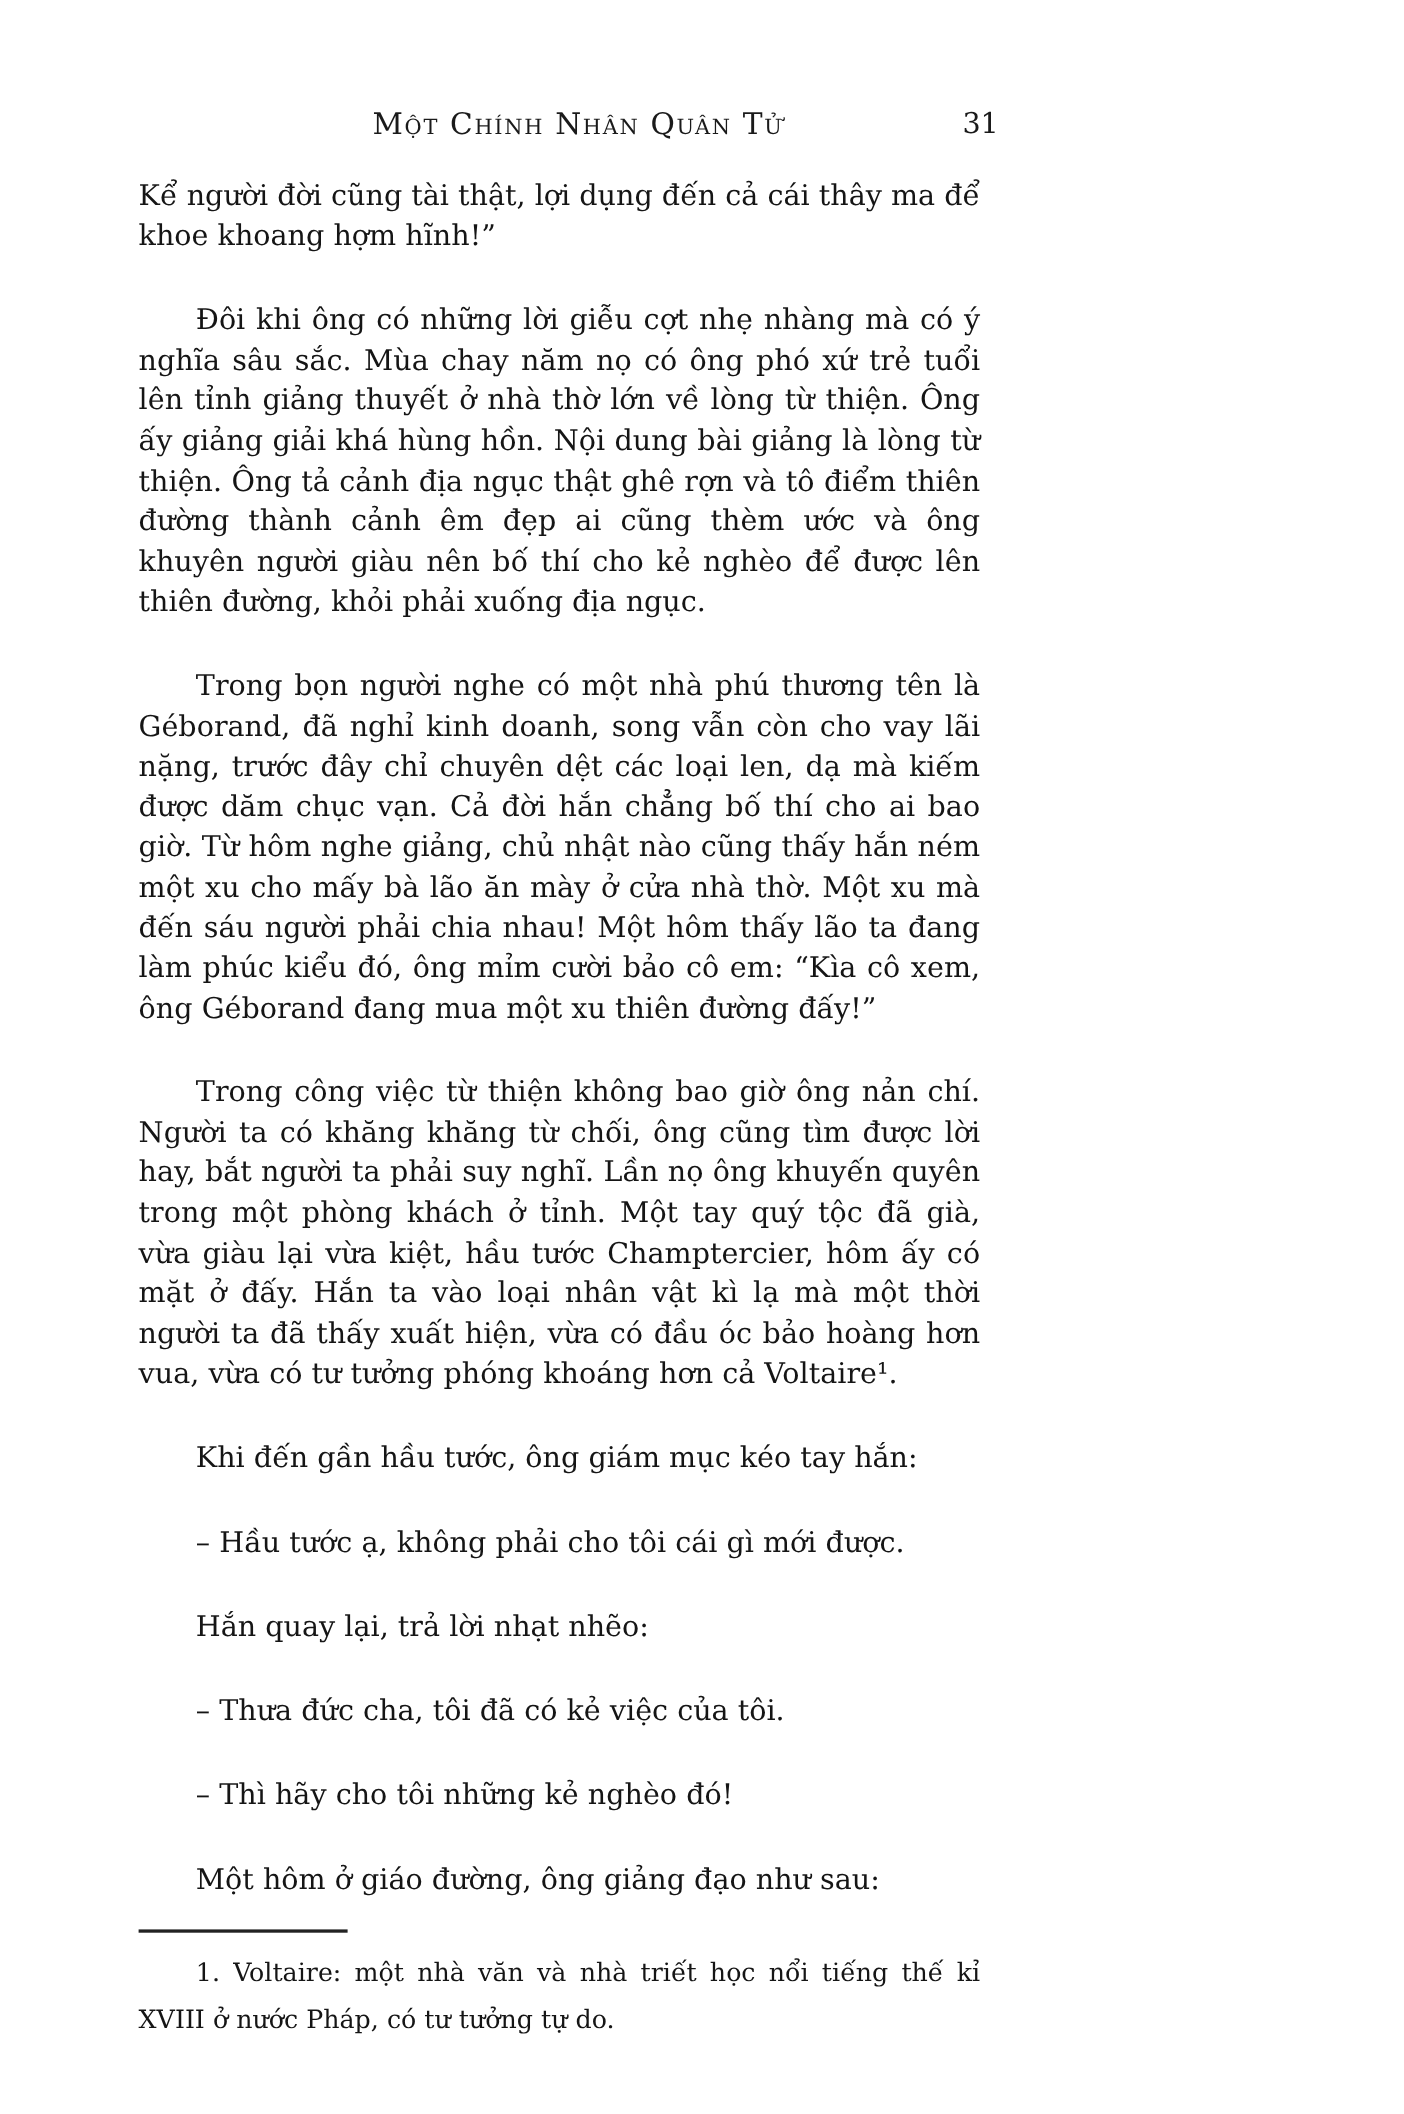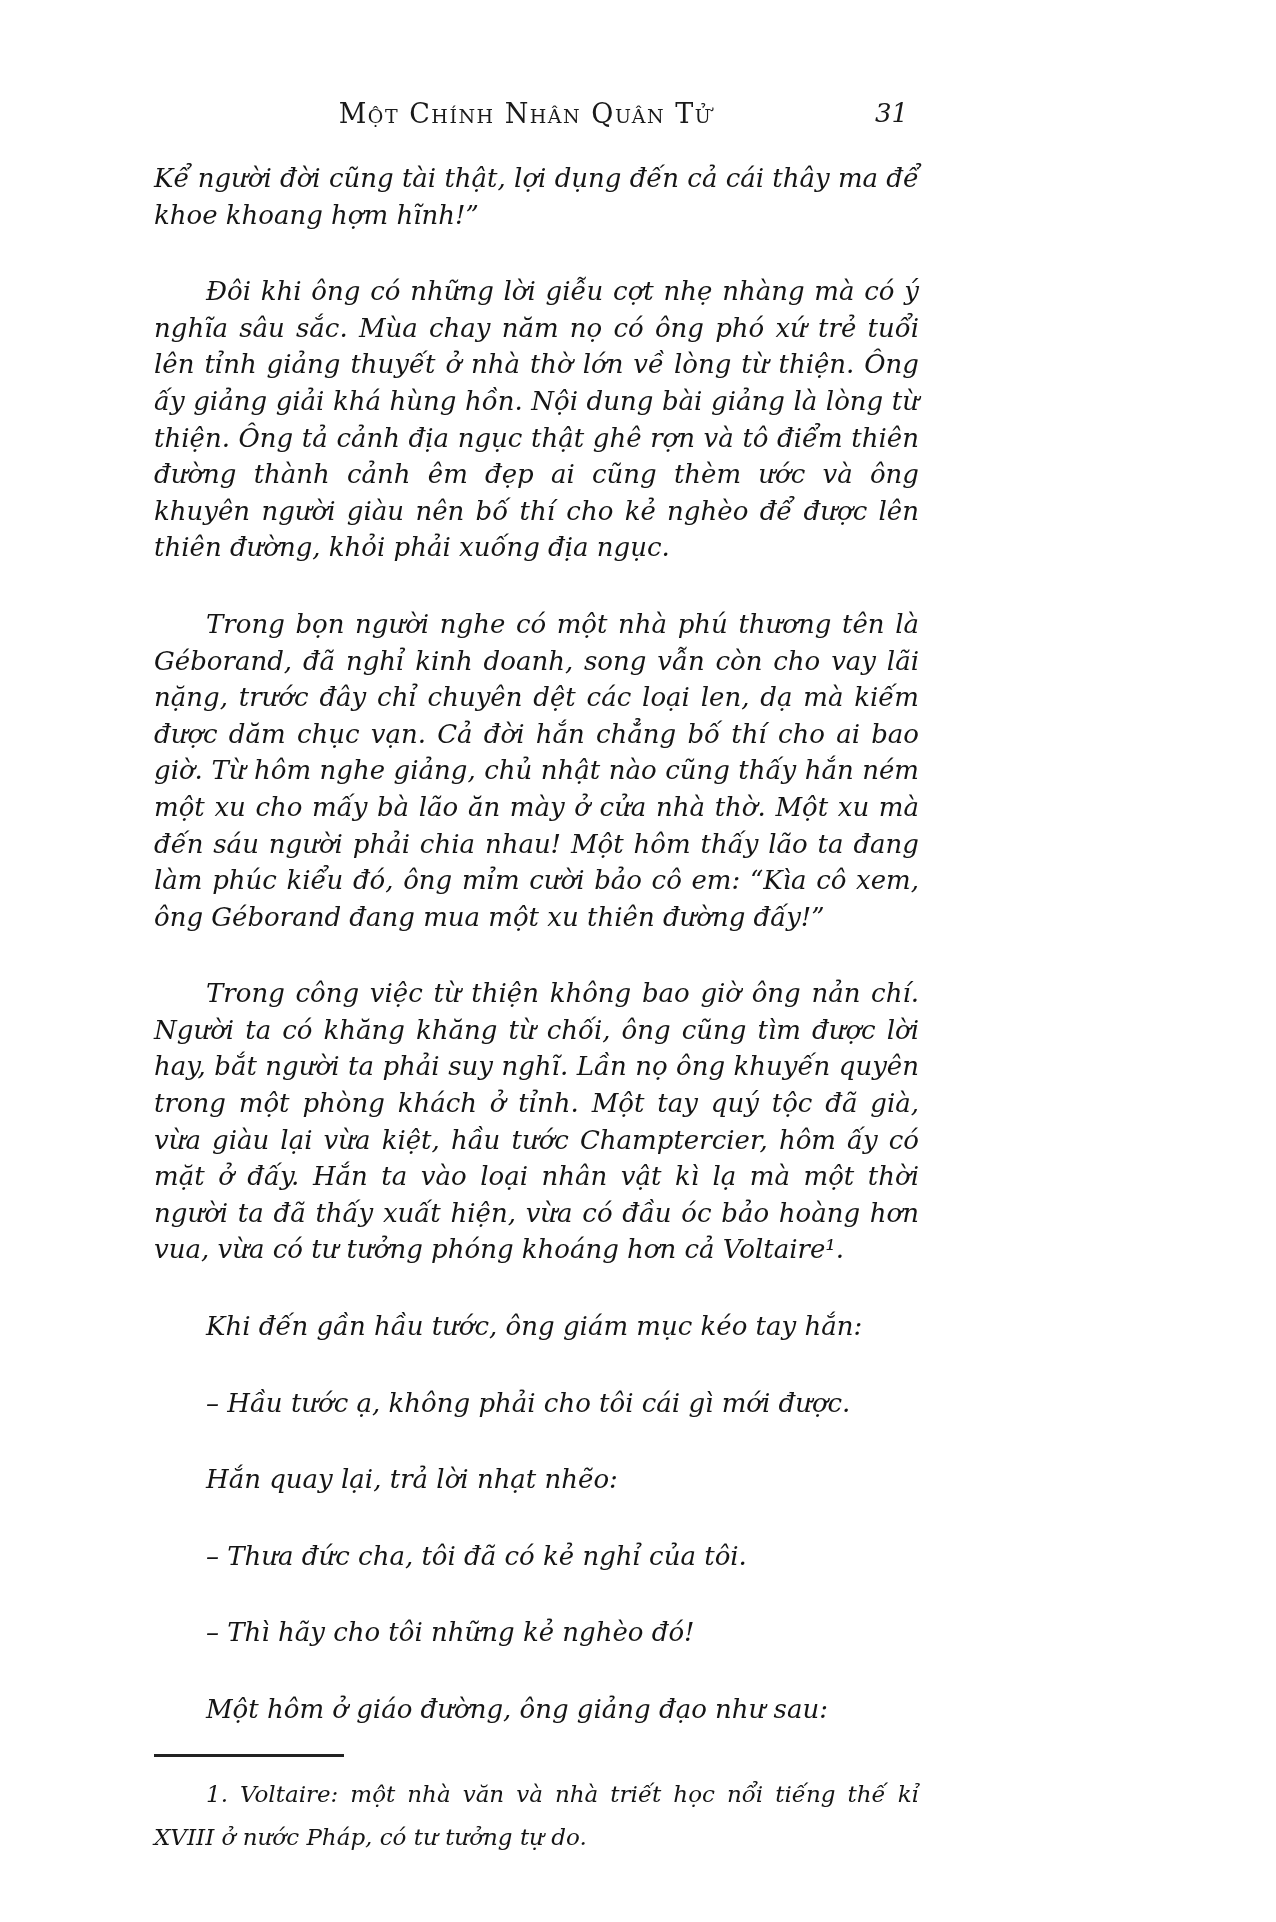--- a/index.html
+++ b/index.html
@@ -23,33 +23,31 @@
     text-align: center;
     font-variant: small-caps;
     font-size: 27px;
     letter-spacing: 1.5px;
     color: #1a1a1a;
   }
   .page-number {
     position: absolute;
     right: 0;
     top: 0;
-    font-style: italic;
     font-size: 26px;
     color: #1a1a1a;
   }
   .content {
     position: absolute;
     top: 160px;
-    left: 154px;
+    left: 126px;
     width: 765px;
     font-size: 26px;
     line-height: 36.6px;
     text-align: justify;
-    font-style: italic;
   }
   .para { margin: 0; }
   .para.indent { text-indent: 52px; margin-top: 40px; }
   .footnote-block { margin-top: 26px; }
   .footnote-rule {
     width: 190px;
     height: 3px;
     background: #222;
     margin: 0 0 16px 0;
   }
@@ -73,21 +71,21 @@
 
   <div class="content">
     <div>
         <p class="para">Kể người đời cũng tài thật, lợi dụng đến cả cái thây ma để khoe khoang hợm hĩnh!”</p>
         <p class="para indent">Đôi khi ông có những lời giễu cợt nhẹ nhàng mà có ý nghĩa sâu sắc. Mùa chay năm nọ có ông phó xứ trẻ tuổi lên tỉnh giảng thuyết ở nhà thờ lớn về lòng từ thiện. Ông ấy giảng giải khá hùng hồn. Nội dung bài giảng là lòng từ thiện. Ông tả cảnh địa ngục thật ghê rợn và tô điểm thiên đường thành cảnh êm đẹp ai cũng thèm ước và ông khuyên người giàu nên bố thí cho kẻ nghèo để được lên thiên đường, khỏi phải xuống địa ngục.</p>
         <p class="para indent">Trong bọn người nghe có một nhà phú thương tên là Géborand, đã nghỉ kinh doanh, song vẫn còn cho vay lãi nặng, trước đây chỉ chuyên dệt các loại len, dạ mà kiếm được dăm chục vạn. Cả đời hắn chẳng bố thí cho ai bao giờ. Từ hôm nghe giảng, chủ nhật nào cũng thấy hắn ném một xu cho mấy bà lão ăn mày ở cửa nhà thờ. Một xu mà đến sáu người phải chia nhau! Một hôm thấy lão ta đang làm phúc kiểu đó, ông mỉm cười bảo cô em: “Kìa cô xem, ông Géborand đang mua một xu thiên đường đấy!”</p>
         <p class="para indent">Trong công việc từ thiện không bao giờ ông nản chí. Người ta có khăng khăng từ chối, ông cũng tìm được lời hay, bắt người ta phải suy nghĩ. Lần nọ ông khuyến quyên trong một phòng khách ở tỉnh. Một tay quý tộc đã già, vừa giàu lại vừa kiệt, hầu tước Champtercier, hôm ấy có mặt ở đấy. Hắn ta vào loại nhân vật kì lạ mà một thời người ta đã thấy xuất hiện, vừa có đầu óc bảo hoàng hơn vua, vừa có tư tưởng phóng khoáng hơn cả Voltaire¹.</p>
         <p class="para indent">Khi đến gần hầu tước, ông giám mục kéo tay hắn:</p>
         <p class="para indent">– Hầu tước ạ, không phải cho tôi cái gì mới được.</p>
         <p class="para indent">Hắn quay lại, trả lời nhạt nhẽo:</p>
-        <p class="para indent">– Thưa đức cha, tôi đã có kẻ nghỉ của tôi.</p>
+        <p class="para indent">– Thưa đức cha, tôi đã có kẻ việc của tôi.</p>
         <p class="para indent">– Thì hãy cho tôi những kẻ nghèo đó!</p>
         <p class="para indent">Một hôm ở giáo đường, ông giảng đạo như sau:</p>
       </div>
 
     <div class="footnote-block">
       <div class="footnote-rule"></div>
       <p class="footnote">1. Voltaire: một nhà văn và nhà triết học nổi tiếng thế kỉ XVIII ở nước Pháp, có tư tưởng tự do.</p>
     </div>
   </div>
 

